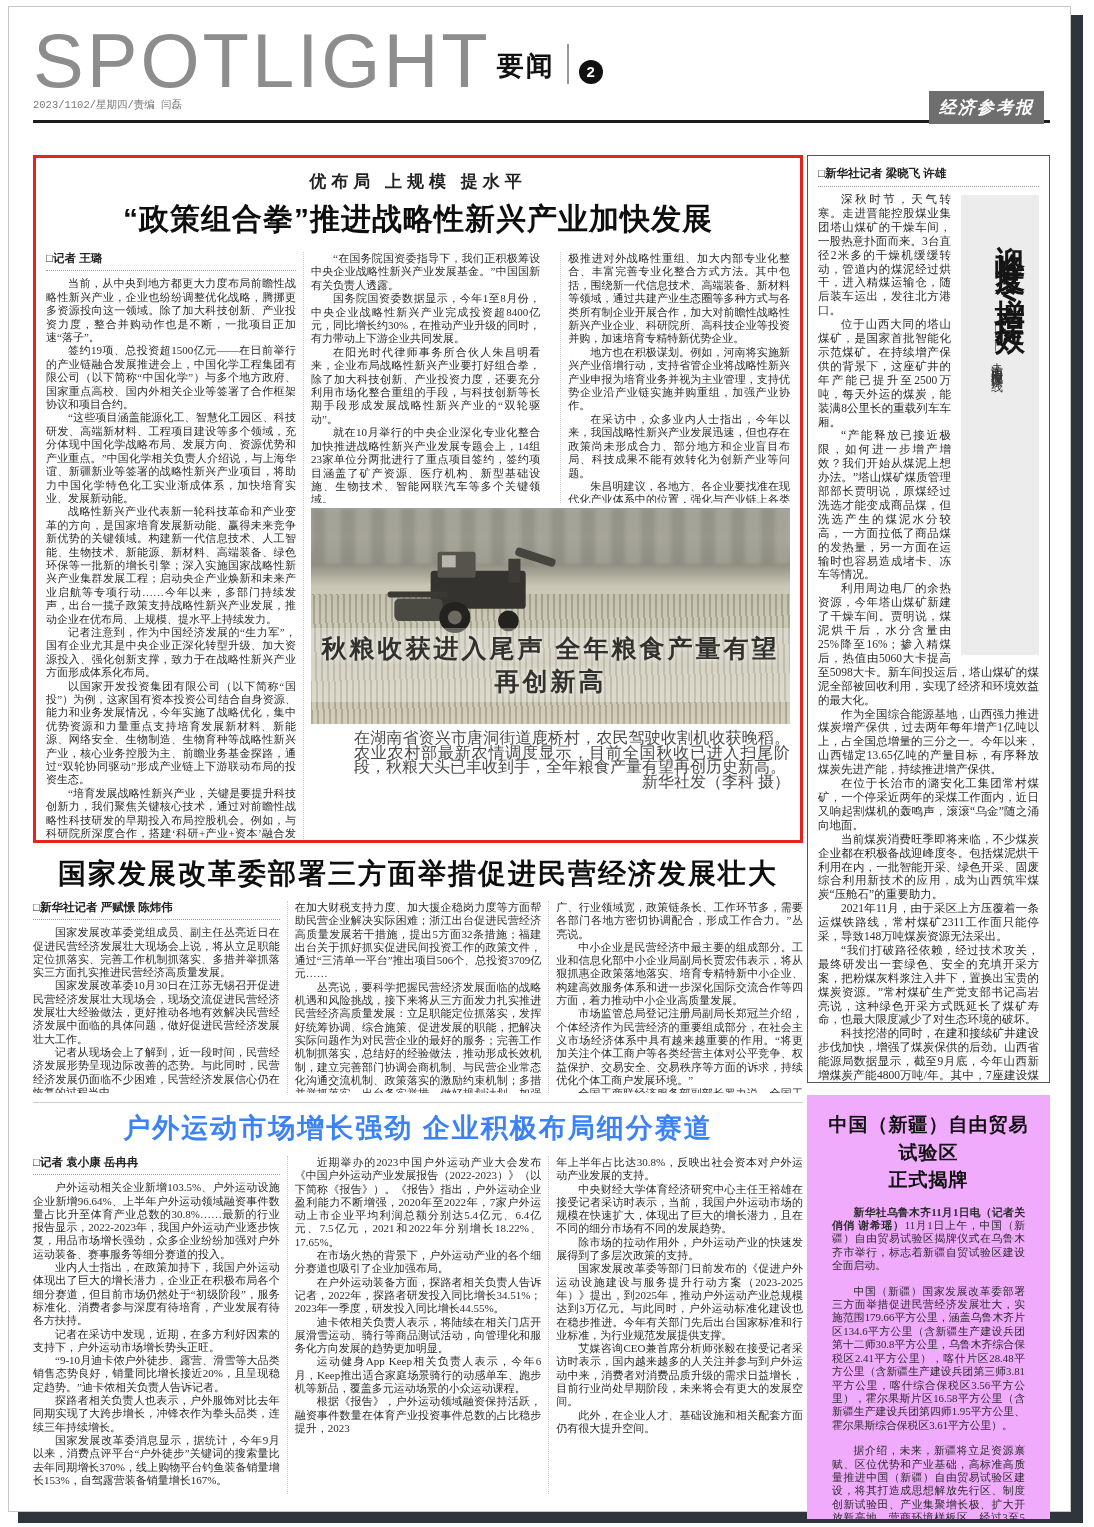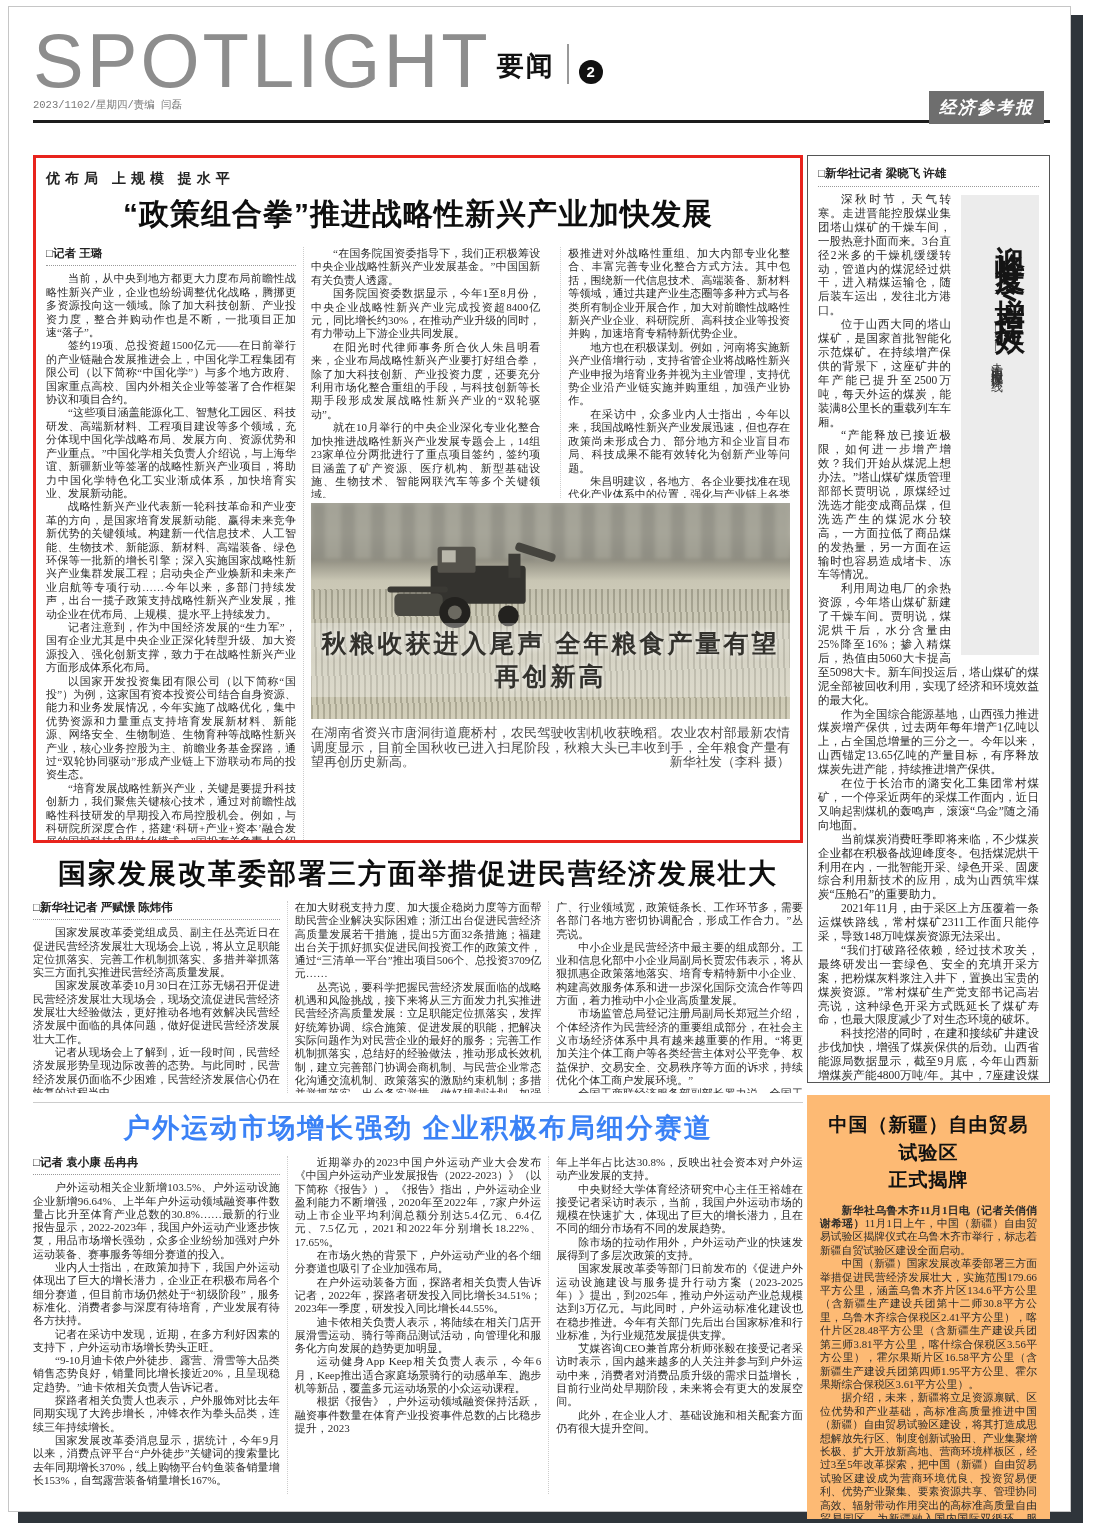--- a/index.html
+++ b/index.html
@@ -27,21 +27,21 @@
   .wrap{display:flex;margin-top:10px;}
   .leftzone{width:770px;}
   .rightzone{width:245px;margin-left:4px;}
   
   .para{margin:0;text-indent:2em;text-align:justify;}
   .cont .para:first-child{text-indent:0;}
   .byline{font-size:11.5px;font-weight:bold;color:#222;border-bottom:1px dotted #999;
           padding-bottom:5px;margin-bottom:6px;font-family:"Liberation Sans",sans-serif;}
   
   .main-art{border:3px solid #e8231d;height:688px;box-sizing:border-box;padding:8px 10px 6px;overflow:hidden;}
-  .kicker{font-size:14px;font-weight:bold;letter-spacing:5px;color:#222;
+  .kicker{text-align:center;font-size:17px;font-weight:bold;letter-spacing:5px;color:#222;
           font-family:"Liberation Sans",sans-serif;margin-top:4px;}
   .headline1{text-align:center;font-size:30px;font-weight:bold;color:#0e0e0e;letter-spacing:1px;
              margin:6px 0 12px;font-family:"Liberation Sans",sans-serif;}
   .main-body{display:flex;}
   .mcol1{width:250px;font-size:11px;line-height:13.4px;}
   .main-right{flex:1;margin-left:7px;border-left:1px dotted #ccc;padding-left:7px;}
   .tcols{display:flex;height:251px;overflow:hidden;}
   .tcol{width:50%;font-size:11px;line-height:13.4px;box-sizing:border-box;}
   .tcol+.tcol{border-left:1px dotted #ccc;margin-left:20px;padding-left:7px;}
   
@@ -49,21 +49,21 @@
     background:linear-gradient(#a9a89d 0%,#b6b4a7 14%,#908e81 26%,#c9c6b4 36%,#d4d1be 52%,#c3bfa9 72%,#cfcbb5 100%);}
   .stalks{position:absolute;left:0;right:0;bottom:0;height:60%;
     background:repeating-linear-gradient(88deg,rgba(92,90,72,.28) 0 2px,rgba(222,219,201,.25) 2px 6px),
                linear-gradient(rgba(140,138,120,.25),rgba(205,201,180,.1));}
   .treeband{position:absolute;left:0;right:0;top:0;height:26%;
     background:repeating-linear-gradient(90deg,#8f8e84 0 14px,#a3a296 14px 30px);filter:blur(2px);opacity:.8;}
   .harvester{position:absolute;left:12%;top:14%;width:46%;height:52%;}
   .photo-cap{position:absolute;left:0;right:0;bottom:22px;text-align:center;font-size:25px;font-weight:bold;
     color:#32312c;letter-spacing:3px;font-family:"Liberation Sans",sans-serif;
     background:rgba(255,255,255,.30);padding:4px 0;text-shadow:0 0 6px rgba(255,255,255,.9);}
-  .photo-caption{font-size:13px;line-height:14.5px;color:#4a4a4a;margin-top:7px;text-align:justify;}
+  .photo-caption{font-size:16px;line-height:14.5px;color:#4a4a4a;margin-top:7px;text-align:justify;margin-left:43px;}
   .credit{float:right;color:#4a4a4a;}
   
   .mid-art{margin-top:12px;}
   .headline2{text-align:center;font-size:28px;font-weight:bold;color:#0e0e0e;letter-spacing:2px;
              font-family:"Liberation Sans",sans-serif;margin:0 0 8px;}
   .cols3{display:flex;height:192px;overflow:hidden;}
   .col3x{width:250px;font-size:11px;line-height:13.3px;}
   .col3x+.col3x{border-left:1px dotted #ccc;margin-left:7px;padding-left:7px;}
   .hrule{border-top:1px solid #ccc;margin:9px 0 7px;}
   
@@ -73,26 +73,26 @@
   
   .sb-art{border:1px solid #555;height:928px;box-sizing:border-box;padding:10px 10px 8px;overflow:hidden;}
   .sb-body{font-size:11.5px;line-height:13.9px;}
   .vert-block{float:right;width:78px;height:460px;margin:2px 0 10px 10px;background:#ececec;
               box-sizing:border-box;padding:26px 0 0 6px;display:flex;justify-content:center;}
   .vert-inner{writing-mode:vertical-rl;}
   .vt-main{font-size:30px;font-weight:bold;color:#151515;letter-spacing:9px;
            font-family:"Liberation Sans",sans-serif;margin:0;}
   .vt-sub{font-size:12px;color:#333;padding-top:104px;letter-spacing:2px;}
   
-  .xj-box{margin-top:12px;background:#fdba74;height:424px;box-sizing:border-box;
+  .xj-box{margin-top:12px;background:#f0abfc;height:424px;box-sizing:border-box;
           padding:16px 13px 10px;overflow:hidden;}
   .xj-title{text-align:center;font-size:19px;font-weight:bold;line-height:1.45;letter-spacing:1px;
             font-family:"Liberation Sans",sans-serif;margin-bottom:10px;color:#111;}
   .xj-body{font-size:10.8px;line-height:13.4px;}
-  .xj-body p{margin:0;text-align:justify;text-indent:2em;}
+  .xj-body p{margin:12px;text-align:justify;text-indent:2em;}
   .lead-b{font-weight:bold;}
 </style>
 </head>
 <body>
 
 <div class="page">
 
   <div class="hdr">
     <div class="hdr-row">
       <div class="spotlight">SPOTLIGHT</div>

